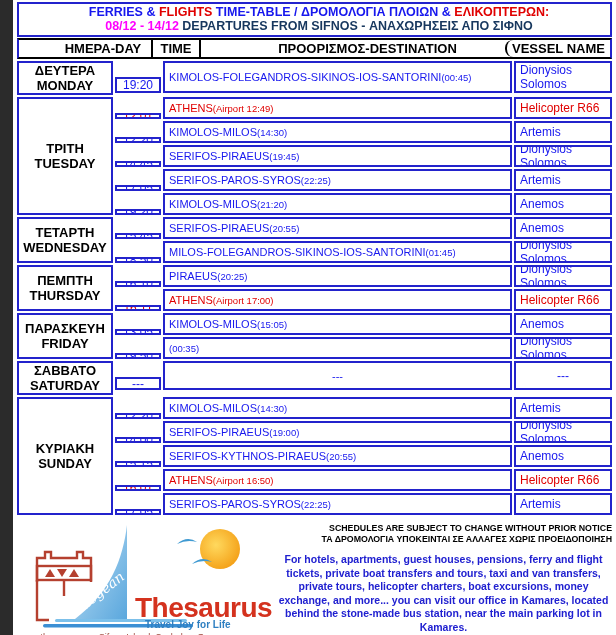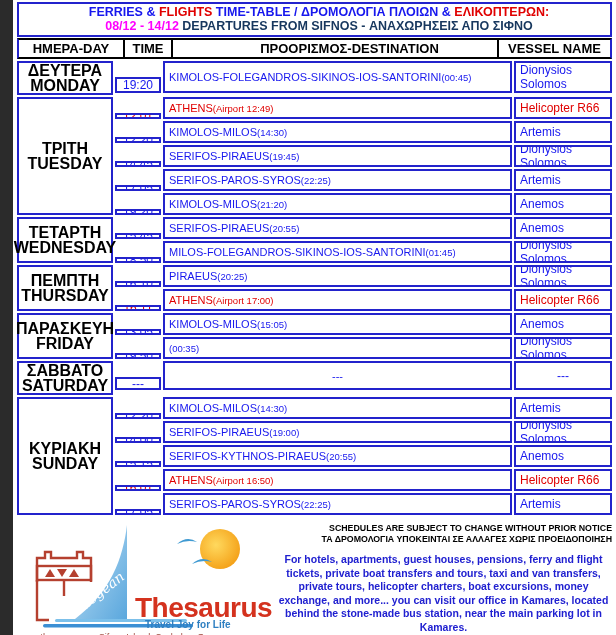--- a/index.html
+++ b/index.html
@@ -14,29 +14,29 @@
   .blue { color: #1717ee; }
   .red { color: #e00000; }
   .magenta { color: #ff00ff; }
   .navy { color: #17375e; }
 
   
   .head-row { display: flex; margin-top: 1px; border-top: 2px solid #000; border-bottom: 2px solid #000;
               border-left: 2px solid #2323cc; border-right: 2px solid #2323cc; }
   .hc { font-weight: bold; font-size: 13px; color: #000; text-align: center; padding: 1px 0; }
   .hc + .hc { border-left: 2px solid #000; }
-  .hc.c-day { width: 104px; }
+  .hc.c-day { width: 96px; margin-left: 36px; }
   .hc.c-time { width: 48px; }
   .hc.c-dest { flex: 1; padding-left: 29px; }
-  .hc.c-vessel { width: 113px; }
+  .hc.c-vessel { width: 105px; border-radius: 8px; }
 
   
   .day-block { display: flex; gap: 2px; margin-top: 2px; }
   .day-cell { width: 96px; border: 2px solid #2323cc; display: flex; flex-direction: column;
-              justify-content: center; align-items: center; font-weight: bold; font-size: 16px;
+              justify-content: center; align-items: center; font-weight: bold; font-size: 13px;
               line-height: 15px; color: #000; text-align: left; }
   .entries { flex: 1; display: flex; flex-direction: column; gap: 2px; }
   .row { display: flex; gap: 2px; height: 22px; }
   .row.tall { height: 32px; }
   .row.mid  { height: 29px; }
   .cell { border: 2px solid #2323cc; display: flex; align-items: center; color: #1717ee; overflow: hidden; }
   .cell.time { width: 46px; justify-content: center; font-size: 12px; margin-top: 16px; }
   .cell.dest { flex: 1; padding-left: 4px; font-size: 11px; white-space: nowrap; }
   .cell.dest .note { font-size: 9.5px; padding-top: 1px; }
   .cell.vessel { width: 98px; padding-left: 4px; font-size: 12px; }

